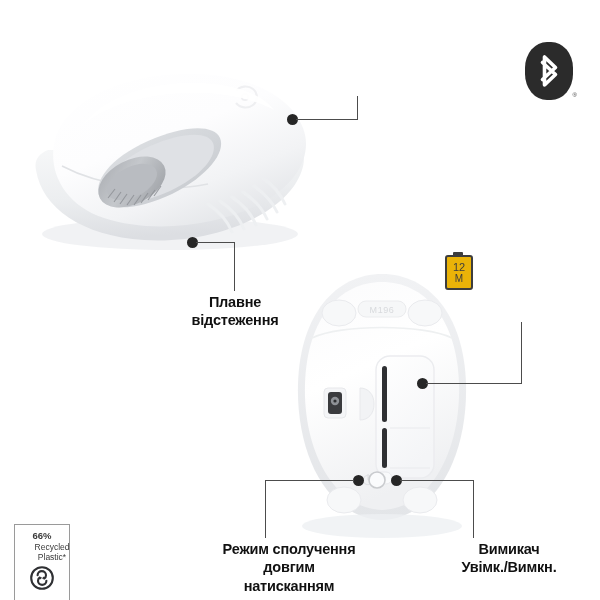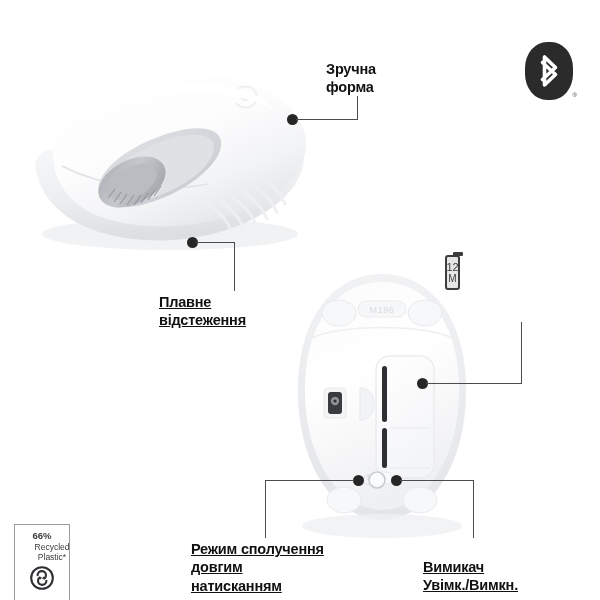--- a/index.html
+++ b/index.html
@@ -30,21 +30,21 @@
   
   .callout-text {
     position: absolute;
     font-weight: bold;
     font-size: 14.5px;
     line-height: 1.26;
     letter-spacing: -0.2px;
     color: #111111;
     white-space: pre-line;
   }
-  .callout-text.center { text-align: left; text-decoration: underline; }
+  .callout-text.center { text-align: center; }
   .callout-text.left   { text-align: left; }
 
   
   .lead-h, .lead-v {
     position: absolute;
     background: #4c4c4c;
   }
   .lead-h { height: 1px; }
   .lead-v { width: 1px; }
 
@@ -82,24 +82,24 @@
   #battery-icon .bat-cap {
     position: absolute;
     left: 8px; top: 0;
     width: 10px; height: 4px;
     background: #3d3d3d;
     border-radius: 1px;
   }
   #battery-icon .bat-body {
     position: absolute;
     left: 0; top: 3px;
-    width: 15px; height: 35px;
+    width: 28px; height: 35px;
     border: 2px solid #3d3d3d;
     border-radius: 3px;
-    background: #e5e5e5;
+    background: #eab308;
     box-sizing: border-box;
     display: flex;
     flex-direction: column;
     align-items: center;
     justify-content: center;
     line-height: 1.0;
   }
   #battery-icon .bat-num {
     font-size: 11px;
     font-weight: normal;
@@ -334,22 +334,20 @@
       <path d="M17.4,15.8 C17.4,18.1 15.5,19.9 13.2,19.9 C10.9,19.9 9,18.1 9,15.8
                C9,14.4 9.7,13.2 10.8,12.5" fill="none" stroke="#2f3033" stroke-width="2.1" stroke-linecap="round"></path>
       <path d="M15.2,11.2 L15.2,13.8 L12.7,13.6 Z" fill="#2f3033"></path>
       <path d="M10.8,14.8 L10.8,12.2 L13.3,12.4 Z" fill="#2f3033"></path>
     </svg>
   </div>
 
   <div class="dot" style="left:287px; top:114px; width:11px; height:11px;"></div>
   <div class="lead-h" style="left:296px; top:119px; width:62px;"></div>
   <div class="lead-v" style="left:357px; top:96px; width:1px; height:24px;"></div>
-  <div class="callout-text left" style="left:326px; top:60px; width:150px;">Зручна
-форма</div>
 
   <div class="dot" style="left:187px; top:237px; width:11px; height:11px;"></div>
   <div class="lead-h" style="left:196px; top:242px; width:39px;"></div>
   <div class="lead-v" style="left:234px; top:242px; width:1px; height:49px;"></div>
   <div class="callout-text center" style="left:159px; top:293px; width:152px;">Плавне
 відстеження</div>
 
   <div class="dot" style="left:417px; top:378px; width:11px; height:11px;"></div>
   <div class="lead-h" style="left:426px; top:383px; width:96px;"></div>
   <div class="lead-v" style="left:521px; top:322px; width:1px; height:62px;"></div>
@@ -357,16 +355,16 @@
   <div class="dot" style="left:353px; top:475px; width:11px; height:11px;"></div>
   <div class="lead-h" style="left:265px; top:480px; width:89px;"></div>
   <div class="lead-v" style="left:265px; top:480px; width:1px; height:58px;"></div>
   <div class="callout-text center" style="left:191px; top:540px; width:196px;">Режим сполучення
 довгим
 натисканням</div>
 
   <div class="dot" style="left:391px; top:475px; width:11px; height:11px;"></div>
   <div class="lead-h" style="left:400px; top:480px; width:74px;"></div>
   <div class="lead-v" style="left:473px; top:480px; width:1px; height:58px;"></div>
-  <div class="callout-text center" style="left:423px; top:540px; width:172px;margin-top:18px;">Вимикач
+  <div class="callout-text center" style="left:423px; top:540px; width:172px;">Вимикач
 Увімк./Вимкн.</div>
 
 </div>
 
 </body></html>

